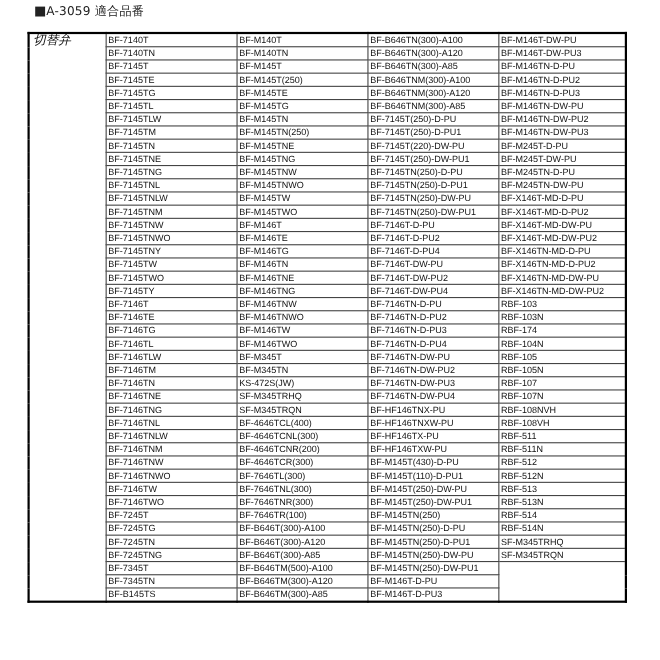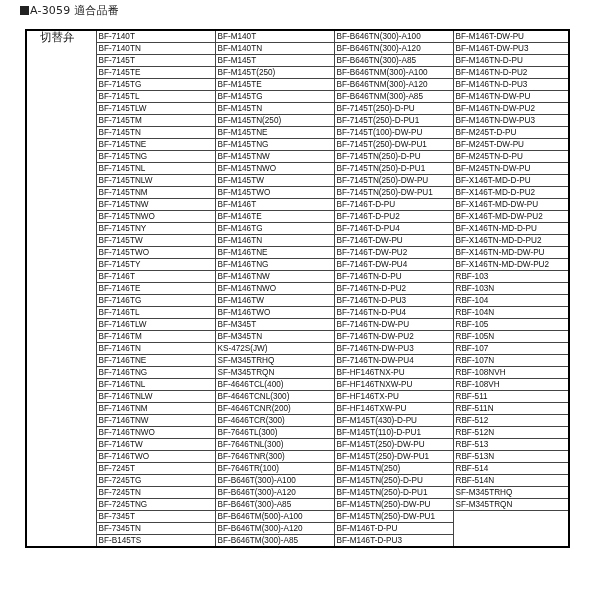--- a/index.html
+++ b/index.html
@@ -1,24 +1,24 @@
 <!DOCTYPE html>
 <html><head>
 <meta charset="utf-8">
 <style>
   html, body { margin: 0; padding: 0; background: #ffffff; }
   body { width: 600px; height: 600px; position: relative; overflow: hidden;
          font-family: "DejaVu Sans", "Liberation Sans", sans-serif; }
-  .title { position: absolute; left: 20px; top: 3px; font-size: 11px; color: #222; letter-spacing: 0.2px; }
+  .title { position: absolute; left: 32px; top: 3px; font-size: 11px; color: #222; letter-spacing: 0.2px; }
   .title .sq { display: inline-block; width: 9px; height: 9px; background: #222; margin-right: 1px; vertical-align: -1px; }
   .tbl { position: absolute; left: 25px; top: 29px; width: 543px; border: 2px solid #000;
          border-collapse: collapse; table-layout: fixed; }
   .tbl td { border: 1px solid #444; font-size: 8.2px; line-height: 11px; height: 11px; padding: 0 0 0 2px;
             color: #111; white-space: nowrap; overflow: hidden; font-family: "Liberation Sans", sans-serif; }
-  .tbl td.cat { vertical-align: top; font-size: 11.5px; line-height: 13px; padding-left: 13px; border-right: 1px solid #444; }
+  .tbl td.cat { vertical-align: top; font-size: 11.5px; line-height: 13px; padding-left: 3px; border-right: 1px solid #444; font-style: italic; }
   col.c0 { width: 70px; } col.c1 { width: 119px; } col.c2 { width: 119px; } col.c3 { width: 119px; } col.c4 { width: 116px; }
 </style>
 </head>
 <body>
 
 <div class="title">
   <span class="sq"></span><span>A-3059 適合品番</span>
 </div>
 
 <table class="tbl">
@@ -75,21 +75,21 @@
       </tr>
       <tr>
         <td>BF-7145TM</td>
         <td>BF-M145TN(250)</td>
         <td>BF-7145T(250)-D-PU1</td>
         <td>BF-M146TN-DW-PU3</td>
       </tr>
       <tr>
         <td>BF-7145TN</td>
         <td>BF-M145TNE</td>
-        <td>BF-7145T(100)-DW-PU</td>
+        <td>BF-7145T(220)-DW-PU</td>
         <td>BF-M245T-D-PU</td>
       </tr>
       <tr>
         <td>BF-7145TNE</td>
         <td>BF-M145TNG</td>
         <td>BF-7145T(250)-DW-PU1</td>
         <td>BF-M245T-DW-PU</td>
       </tr>
       <tr>
         <td>BF-7145TNG</td>
@@ -160,21 +160,21 @@
       <tr>
         <td>BF-7146TE</td>
         <td>BF-M146TNWO</td>
         <td>BF-7146TN-D-PU2</td>
         <td>RBF-103N</td>
       </tr>
       <tr>
         <td>BF-7146TG</td>
         <td>BF-M146TW</td>
         <td>BF-7146TN-D-PU3</td>
-        <td>RBF-104</td>
+        <td>RBF-174</td>
       </tr>
       <tr>
         <td>BF-7146TL</td>
         <td>BF-M146TWO</td>
         <td>BF-7146TN-D-PU4</td>
         <td>RBF-104N</td>
       </tr>
       <tr>
         <td>BF-7146TLW</td>
         <td>BF-M345T</td>

